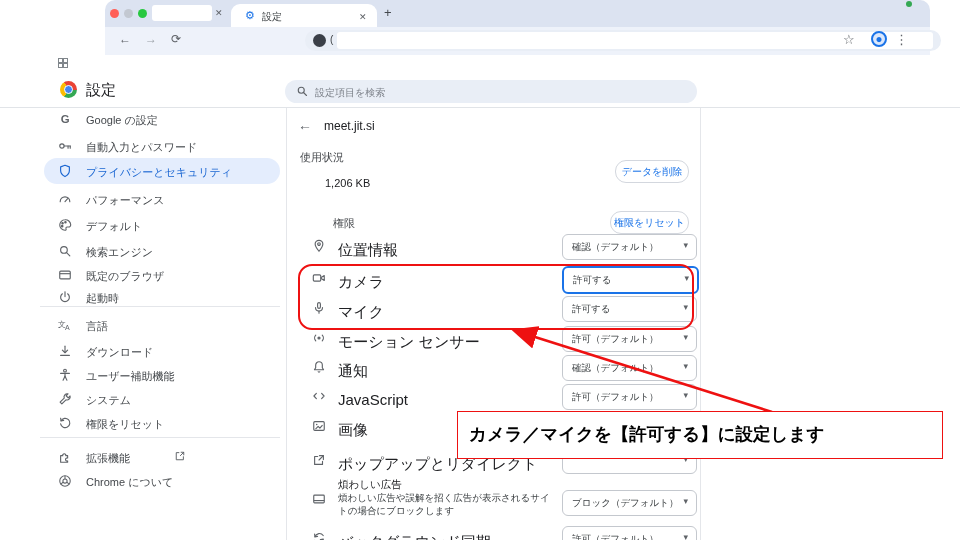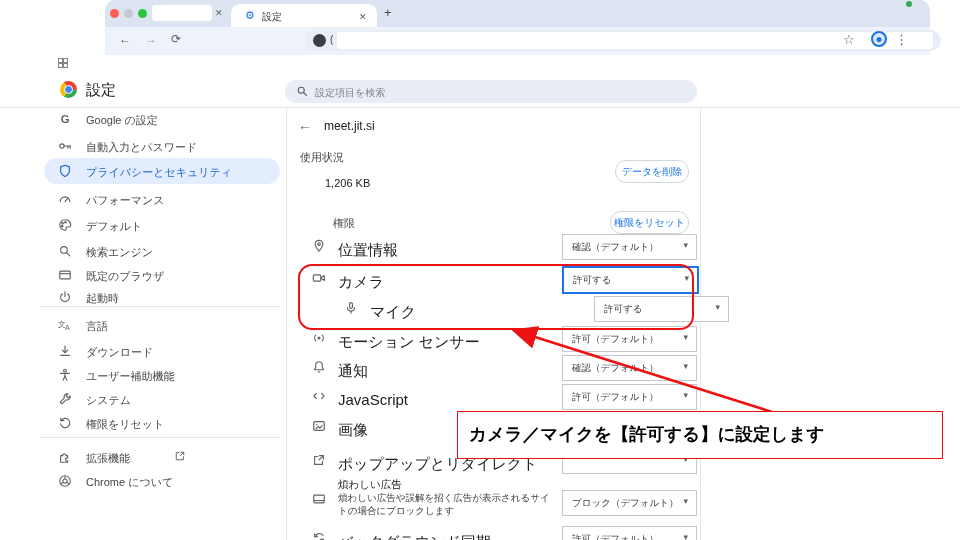--- a/index.html
+++ b/index.html
@@ -53,21 +53,21 @@
   .back-arrow{position:absolute;left:298px;top:117px;font-size:14px;color:#5f6368;}
   .site-name{position:absolute;left:324px;top:119px;font-size:12px;color:#202124;}
   .sec-label{position:absolute;left:300px;font-size:11px;color:#474a4e;}
   .usage-val{position:absolute;left:325px;top:177px;font-size:11px;color:#202124;}
   .pill-btn{position:absolute;height:21px;border:1px solid #d3d7de;border-radius:11px;background:#fff;
             color:#1a73e8;font-size:10px;line-height:21px;text-align:center;}
   .perm-row{position:absolute;left:286px;width:414px;height:26px;}
   .picon{position:absolute;left:26px;top:5px;width:14px;height:14px;}
   .plabel{position:absolute;left:52px;top:7px;font-size:15px;color:#202124;white-space:nowrap;}
   .pselect{position:absolute;left:276px;top:0;width:133px;height:24px;border:1px solid #c4c8ce;
-           border-radius:0;background:#fff;}
+           border-radius:6px;background:#fff;}
   .pselect.focused{border:2px solid #1a73e8;}
   .psel-val{position:absolute;left:9px;top:6px;font-size:9.5px;color:#3c4043;white-space:nowrap;}
   .caret{position:absolute;right:8px;top:5px;font-size:9px;color:#5f6368;}
   .ads-title{position:absolute;left:52px;top:0;font-size:10.5px;color:#202124;white-space:nowrap;}
   .ads-desc{position:absolute;left:52px;top:14px;width:216px;font-size:9.5px;line-height:12.5px;color:#3c4043;}
   
   .anno-rect{position:absolute;left:298px;top:264px;width:392px;height:62px;border:2.5px solid #ee1111;
              border-radius:14px;z-index:5;}
   .anno-arrow{position:absolute;left:0;top:0;width:960px;height:540px;z-index:6;pointer-events:none;}
   .anno-box{position:absolute;left:457px;top:411px;width:484px;height:46px;background:#fff;
@@ -281,21 +281,21 @@
         <rect x="1.5" y="4.5" width="8.5" height="7" rx="1.2"></rect>
         <path d="M10.5 7.5L14 5.2v5.6l-3.5-2.3z"></path>
       </svg>
     <span class="plabel">カメラ</span>
     <div class="pselect focused">
       <span class="psel-val">許可する</span>
       <span class="caret">▾</span>
     </div>
   </div>
 
-  <div class="perm-row" style="top:296px;margin-left:32px;">
+  <div class="perm-row" style="top:296px;">
     <svg class="ic picon" viewBox="0 0 16 16" fill="none" stroke="#5f6368" stroke-width="1.3" stroke-linecap="round">
         <rect x="6.4" y="1.8" width="3.2" height="6.6" rx="1.6"></rect>
         <path d="M4 7.5a4 4 0 008 0"></path>
         <line x1="8" y1="11.5" x2="8" y2="14"></line>
       </svg>
     <span class="plabel">マイク</span>
     <div class="pselect">
       <span class="psel-val">許可する</span>
       <span class="caret">▾</span>
     </div>

